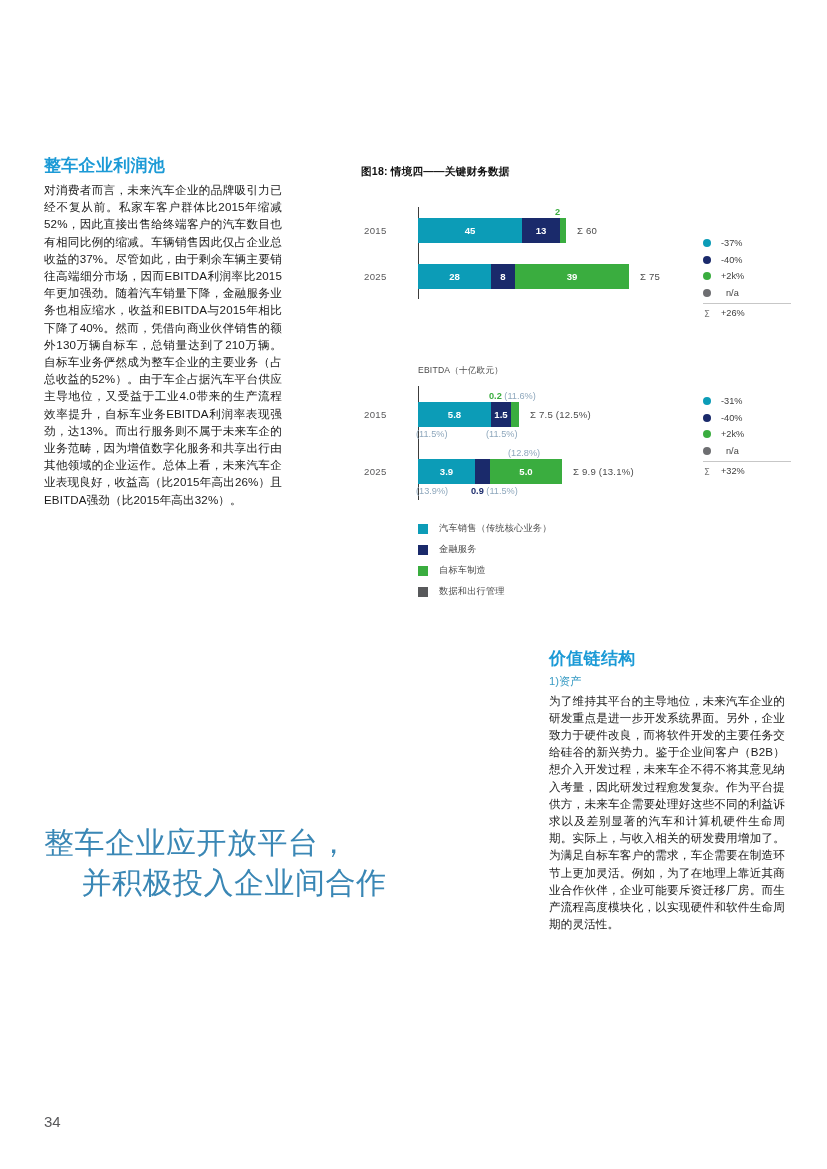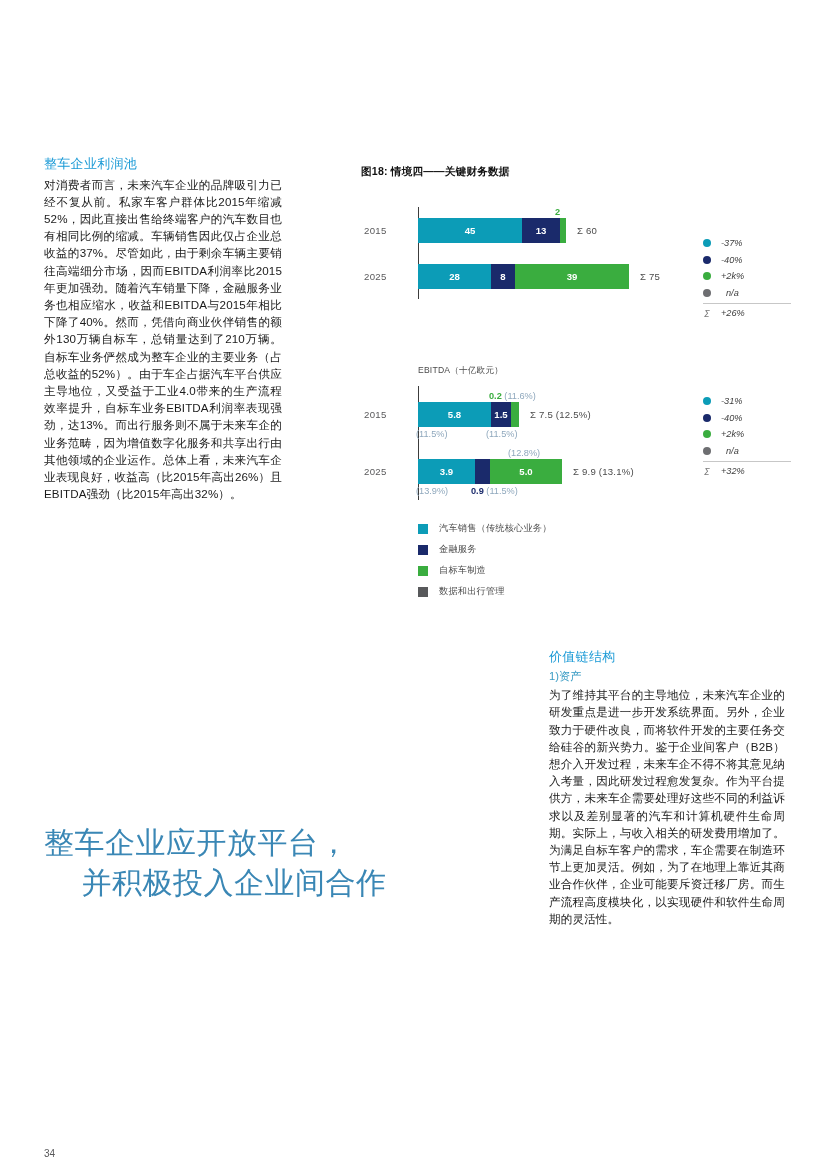--- a/index.html
+++ b/index.html
@@ -9,21 +9,21 @@
     font-family: "Liberation Sans", "DejaVu Sans", sans-serif;
     overflow: hidden;
   }
   .page { position: relative; width: 827px; height: 1169px; background: #fff; }
 
   
   .left-col {
     position: absolute; left: 44px; top: 155px; width: 238px;
   }
   .sec-head {
-    color: #1b9ad6; font-weight: normal; font-size: 13px;
+    color: #1b9ad6; font-weight: bold; font-size: 17px;
     letter-spacing: .3px; margin-bottom: 3px; line-height: 1.35;
   }
   .body-text {
     color: #1a1a1a; font-size: 11.6px; line-height: 17.2px;
     text-align: justify; letter-spacing: .01em;
   }
 
   
   .headline {
     position: absolute; left: 44px; top: 823px; width: 380px;
@@ -78,21 +78,21 @@
   .above-lab, .below-lab {
     position: absolute; font-size: 9.2px; white-space: nowrap;
   }
   .above-lab { bottom: 100%; margin-bottom: 1px; }
   .below-lab { top: 100%; margin-top: 2px; }
   .pct-grey { color: #8fa8bd; font-weight: normal; }
   .val-green { color: #3aad3f; font-weight: bold; }
   .val-navy  { color: #1a2a6b; font-weight: bold; }
 
   
-  .delta-box { position: absolute; right: 0; width: 88px; font-style: italic; }
+  .delta-box { position: absolute; right: 0; width: 88px; }
   .delta-row {
     display: flex; align-items: center; height: 16.5px;
     font-size: 9.2px; color: #3d3d3d;
   }
   .dot { width: 8px; height: 8px; border-radius: 50%; margin-right: 9px; flex: none; }
   .delta-sum {
     display: flex; align-items: center; height: 17px;
     font-size: 9.2px; color: #3d3d3d;
     border-top: 1px solid #c7c7c7; margin-top: 2px; padding-top: 2px;
   }
@@ -103,22 +103,22 @@
   .dval { margin-left: 1px; }
 
   
   .legend { margin-left: 57px; margin-top: 18px; }
   .leg-row { display: flex; align-items: center; height: 21px; }
   .swatch { width: 10px; height: 10px; margin-right: 11px; flex: none; }
   .leg-text { font-size: 9.2px; color: #4b4b4b; letter-spacing: .2px; }
 
   
   .page-num {
-    position: absolute; left: 44px; top: 1148px;
-    font-size: 10px; color: #58585a;
+    position: absolute; left: 44px; top: 1113px;
+    font-size: 15px; color: #58585a;
   }
 </style>
 </head>
 <body>
 
 <div class="page">
 
   <div class="left-col">
     <div class="sec-head">整车企业利润池</div>
     <div class="body-text">对消费者而言，未来汽车企业的品牌吸引力已经不复从前。私家车客户群体比2015年缩减52%，因此直接出售给终端客户的汽车数目也有相同比例的缩减。车辆销售因此仅占企业总收益的37%。尽管如此，由于剩余车辆主要销往高端细分市场，因而EBITDA利润率比2015年更加强劲。随着汽车销量下降，金融服务业务也相应缩水，收益和EBITDA与2015年相比下降了40%。然而，凭借向商业伙伴销售的额外130万辆自标车，总销量达到了210万辆。自标车业务俨然成为整车企业的主要业务（占总收益的52%）。由于车企占据汽车平台供应主导地位，又受益于工业4.0带来的生产流程效率提升，自标车业务EBITDA利润率表现强劲，达13%。而出行服务则不属于未来车企的业务范畴，因为增值数字化服务和共享出行由其他领域的企业运作。总体上看，未来汽车企业表现良好，收益高（比2015年高出26%）且EBITDA强劲（比2015年高出32%）。</div>

